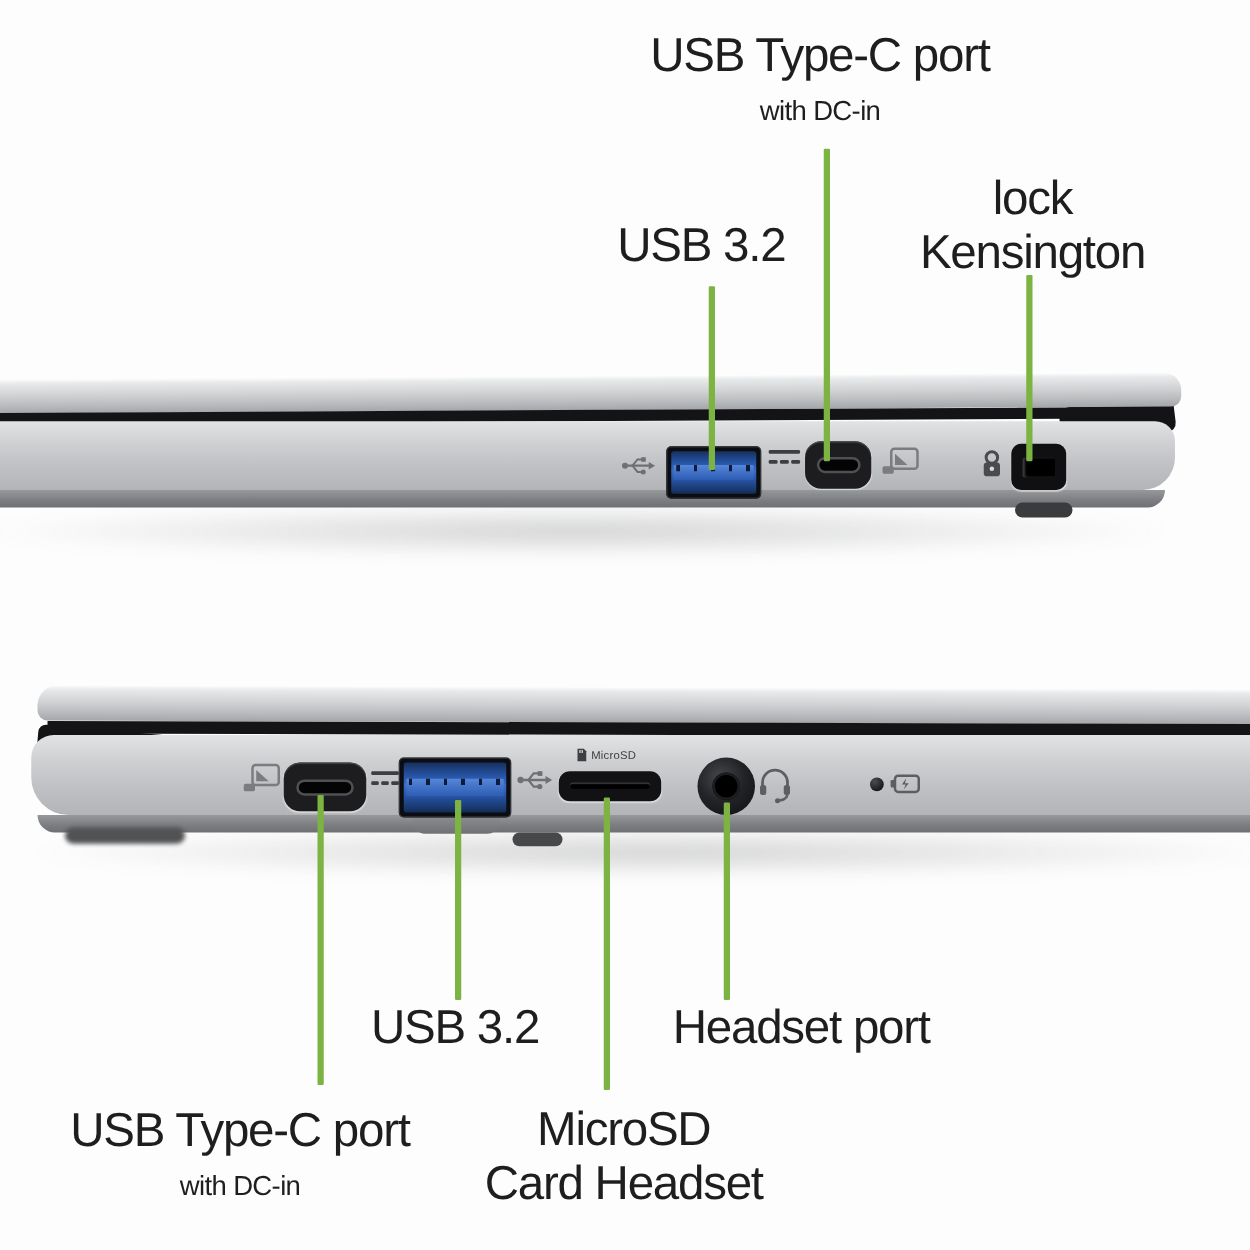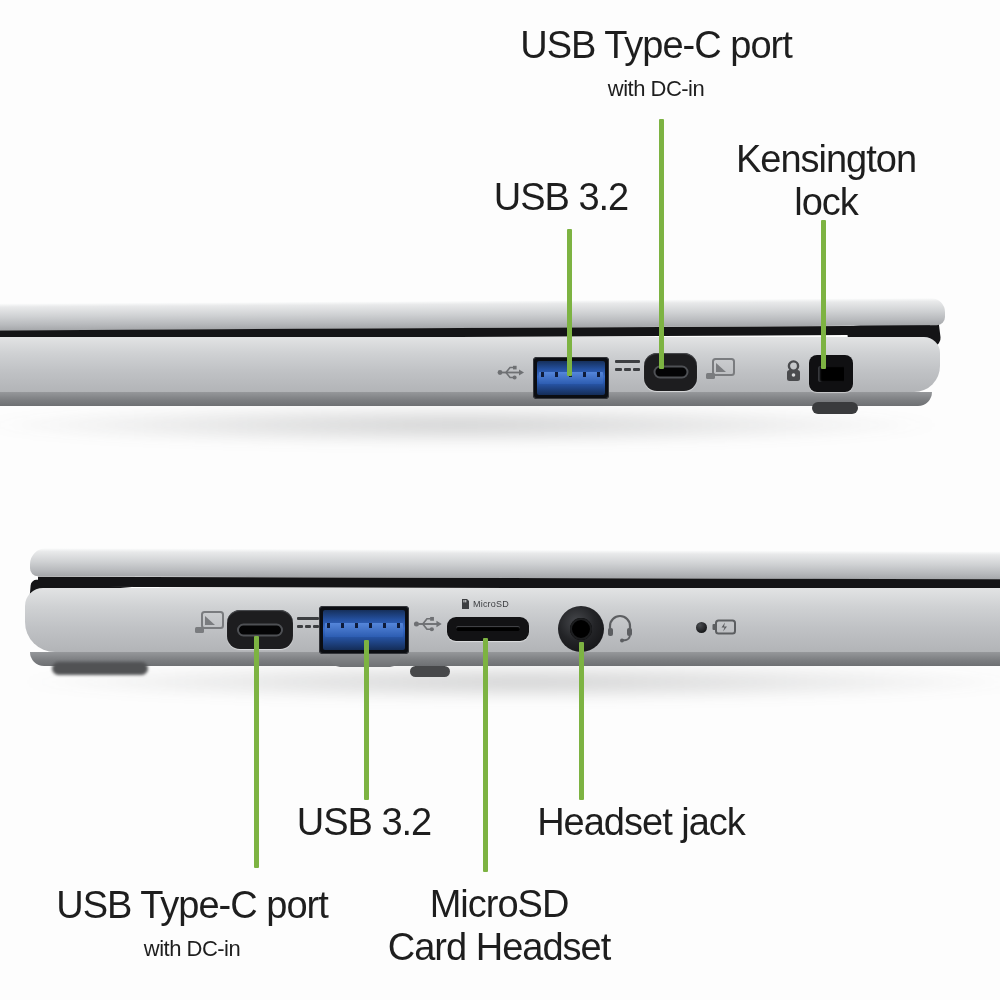--- a/index.html
+++ b/index.html
@@ -133,22 +133,22 @@
     <div class="leader" style="left:821px;top:220px;height:149px;"></div>
 
     <div class="callout" style="left:656px;top:24px;">
       <div class="c-title">USB Type-C port</div>
       <div class="c-sub">with DC-in</div>
     </div>
     <div class="callout" style="left:561px;top:176px;">
       <div class="c-title">USB 3.2</div>
     </div>
     <div class="callout" style="left:826px;top:138px;">
+      <div class="c-title">lock</div>
       <div class="c-title">Kensington</div>
-      <div class="c-title">lock</div>
     </div>
   </div>
 
   <div style="position:absolute;left:0;top:0;width:1000px;height:1000px;">
 
     <div class="lap-part soft-shadow" style="left:10px;top:662px;width:1030px;height:40px;filter:blur(6px);border-radius:50%;"></div>
 
     <div class="lap-part seam" style="left:30px;top:584px;width:110px;height:22px;border-radius:6px;transform:rotate(5deg);"></div>
 
     <div class="lap-part lid-grad" style="left:30px;top:550px;width:976px;height:28px;border-radius:16px 0 0 8px;transform:skewY(0.2deg);"></div>
@@ -230,21 +230,21 @@
 
     <div class="leader" style="left:254px;top:636px;height:232px;"></div>
     <div class="leader" style="left:364px;top:640px;height:160px;"></div>
     <div class="leader" style="left:483px;top:638px;height:234px;"></div>
     <div class="leader" style="left:579px;top:642px;height:158px;"></div>
 
     <div class="callout" style="left:364px;top:801px;">
       <div class="c-title">USB 3.2</div>
     </div>
     <div class="callout" style="left:641px;top:801px;">
-      <div class="c-title">Headset jack</div>
+      <div class="c-title">Headset port</div>
     </div>
     <div class="callout" style="left:192px;top:884px;">
       <div class="c-title">USB Type-C port</div>
       <div class="c-sub">with DC-in</div>
     </div>
     <div class="callout" style="left:499px;top:883px;">
       <div class="c-title">MicroSD</div>
       <div class="c-title">Card Headset</div>
     </div>
   </div>

